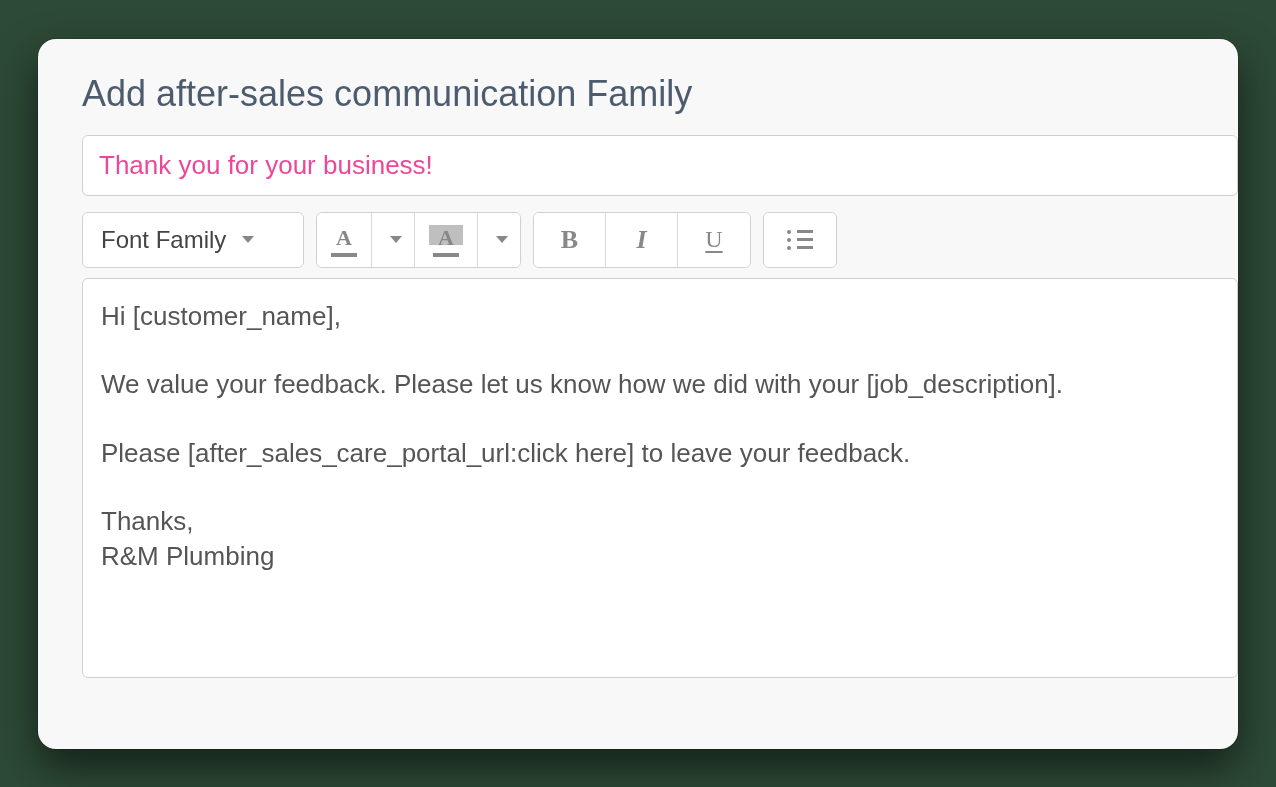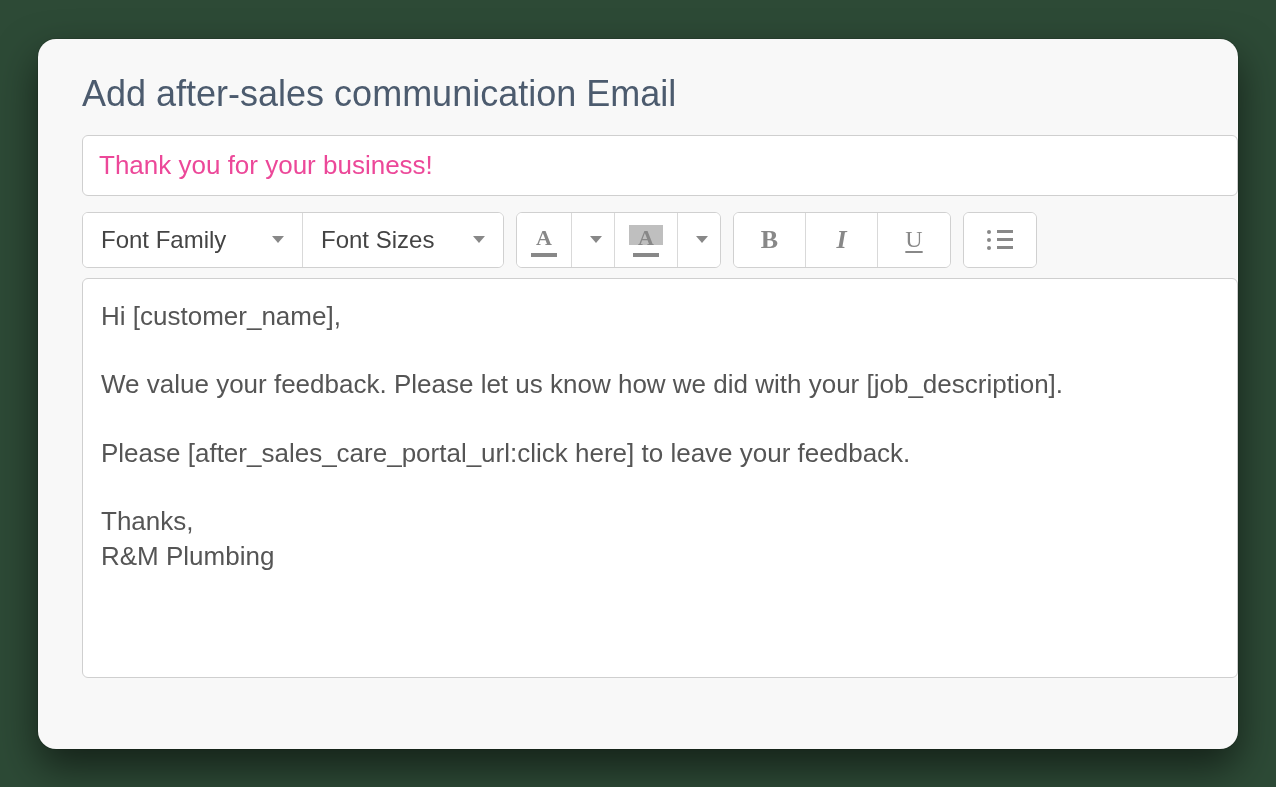--- a/index.html
+++ b/index.html
@@ -76,21 +76,21 @@
     .tb-btn:last-child { border-right: none; }
     .tb-btn .label { color: #444; }
     .caret {
       width: 0; height: 0;
       border-left: 6px solid transparent;
       border-right: 6px solid transparent;
       border-top: 7px solid #888;
       display: inline-block;
       margin-left: 6px;
     }
-    .tb-font-family { min-width: 220px; justify-content: space-between; padding: 0 18px; }
+    .tb-font-family { min-width: 220px; justify-content: flex-start; padding: 0 18px; }
     .tb-font-sizes  { min-width: 200px; justify-content: space-between; padding: 0 18px; }
     .tb-color-btn, .tb-bgcolor-btn { min-width: 70px; }
     .tb-split .caret-box {
       display:flex; align-items:center; justify-content:center;
       border-left: 1px solid #d9d9d9;
       padding: 0 12px;
       height: 100%;
     }
     .tb-split { padding: 0; gap: 0; }
     .tb-split .glyph-box { padding: 0 14px; display:flex; align-items:center; height:100%; }
@@ -151,35 +151,31 @@
       white-space: pre-wrap;
       font-family: inherit;
     }
   </style>
 </head>
 <body>
 
 <div class="window">
   <div class="content">
 
-    <h1 class="page-title">Add after-sales communication Email</h1>
+    <h1 class="page-title">Add after-sales communication Family</h1>
 
     <div class="subject-row">
       <input class="subject-input" type="text" value="Thank you for your business!" style="">
     </div>
 
     <div class="toolbar">
 
       <div class="tb-group">
         <button class="tb-btn tb-font-family">
           <span class="label">Font Family</span>
-          <span class="caret"></span>
-        </button>
-        <button class="tb-btn tb-font-sizes">
-          <span class="label">Font Sizes</span>
           <span class="caret"></span>
         </button>
       </div>
 
       <div class="tb-group">
         <button class="tb-btn tb-split tb-color-btn">
           <span class="glyph-box">
             <span>
               <span class="color-glyph">A</span>
               <span class="color-underline"></span>

